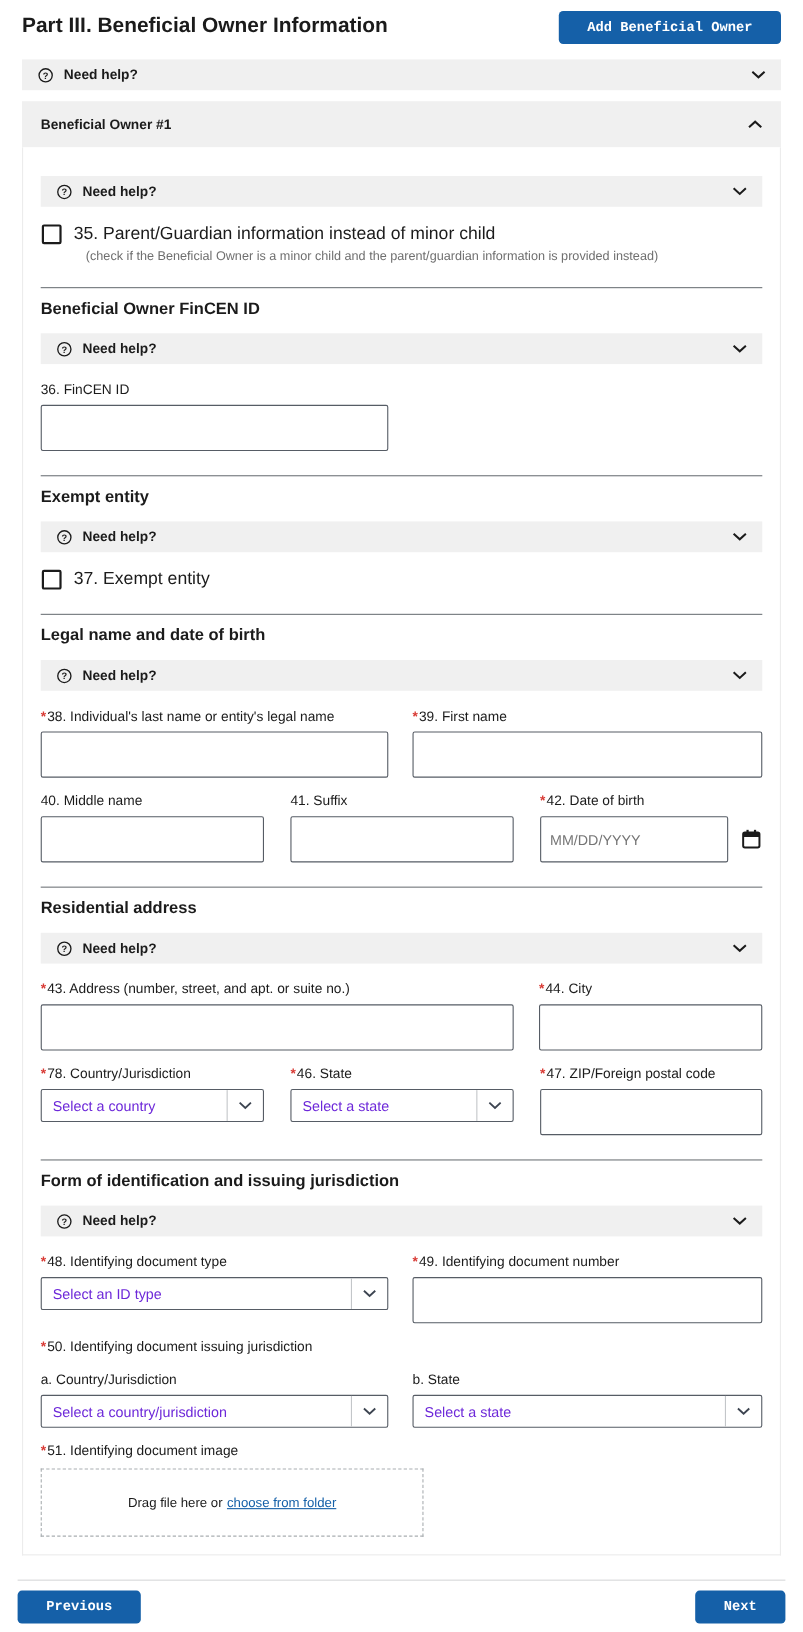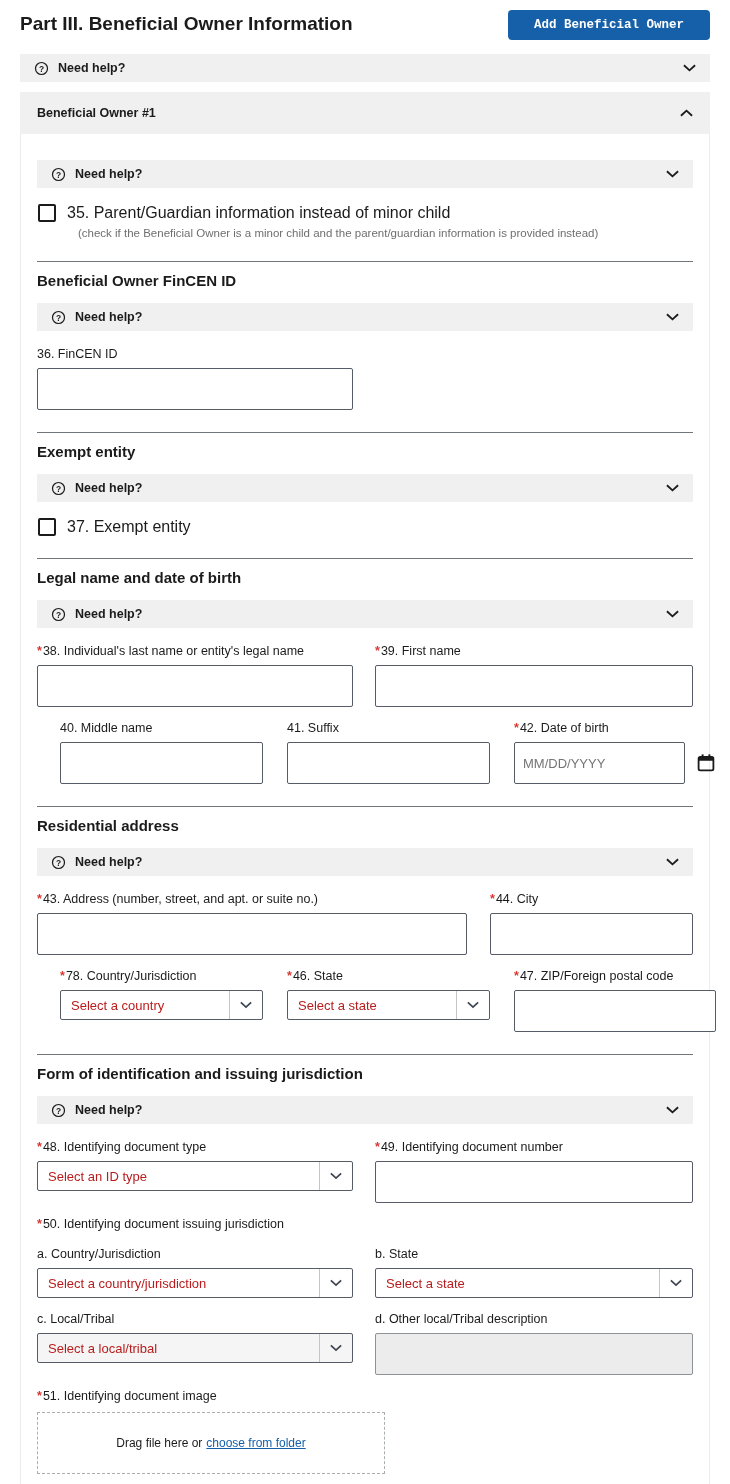--- a/index.html
+++ b/index.html
@@ -52,36 +52,36 @@
   
   .cb-row{display:flex;align-items:center;gap:11px;margin:2px 0 0 1px;}
   .checkbox{
     width:18px;height:18px;flex:0 0 18px;background:#fff;
     border:2px solid var(--text);border-radius:2px;cursor:pointer;
   }
   .cb-label{font-size:16px;}
   .hint{font-size:11.5px;color:var(--muted);margin:5px 0 0 41px;}
   
   .grid-a{display:grid;grid-template-columns:316px 318px;column-gap:22px;margin-bottom:14px;}
-  .grid-b{display:grid;grid-template-columns:203px 203px 202px;column-gap:24px;margin-bottom:14px;margin-left:23px;}
+  .grid-b{display:grid;grid-template-columns:203px 203px 202px;column-gap:24px;margin-bottom:14px;}
   .grid-c{display:grid;grid-template-columns:430px 203px;column-gap:23px;margin-bottom:14px;}
   .flabel{font-size:12.5px;margin-bottom:7px;display:flex;align-items:baseline;}
   .req{color:var(--required);font-weight:700;margin-right:1px;}
   .tin{
     width:100%;height:42px;border:1px solid var(--input-border);border-radius:2px;
     padding:0 8px;font-family:inherit;font-size:13px;color:var(--text);background:#fff;
   }
   .tin::placeholder{color:#757575;}
   .tin:disabled,.tin.disabled{background:var(--disabled-bg);border-color:#8d9297;}
   .select{
     height:30px;border:1px solid var(--input-border);border-radius:2px;
     display:flex;align-items:center;background:#fff;cursor:pointer;
   }
   .select.dim{background:#f5f5f5;}
-  .select .val{flex:1;padding:0 10px;font-size:13px;color:#b91c1c;white-space:nowrap;overflow:hidden;}
+  .select .val{flex:1;padding:0 10px;font-size:13px;color:#6d28d9;white-space:nowrap;overflow:hidden;}
   .select .chevbox{
     width:33px;align-self:stretch;display:flex;align-items:center;justify-content:center;
     border-left:1px solid #c3c6c9;
   }
   .datecell{display:flex;align-items:center;gap:11px;}
   .datecell .tin{flex:1;}
   .cal-btn{background:none;border:none;padding:0;cursor:pointer;display:flex;align-items:center;}
   
   .dropzone{
     width:348px;height:62px;border:1px dashed #a9aeb1;
@@ -410,41 +410,20 @@
             <span class="val">Select a state</span>
             <span class="chevbox">
               <svg width="12" height="8" viewBox="0 0 14 8">
                   <path d="M1 1l6 5.5L13 1" fill="none" stroke="#3d4551" stroke-width="2"></path>
                 </svg>
             </span>
           </div>
         </div>
       </div>
 
-      <div class="grid-a">
-        <div>
-          <div class="flabel">
-              <span>c. Local/Tribal</span>
-            </div>
-          <div class="select dim">
-            <span class="val">Select a local/tribal</span>
-            <span class="chevbox">
-              <svg width="12" height="8" viewBox="0 0 14 8">
-                  <path d="M1 1l6 5.5L13 1" fill="none" stroke="#3d4551" stroke-width="2"></path>
-                </svg>
-            </span>
-          </div>
-        </div>
-        <div>
-          <div class="flabel">
-              <span>d. Other local/Tribal description</span>
-            </div>
-          <input class="tin disabled" type="text" disabled="" style="">
-        </div>
-      </div>
 
       <div class="standalone-label" style="margin-bottom:9px;">
         <span class="req">*</span>
         <span>51. Identifying document image</span>
       </div>
 
       <div class="dropzone">
         <span>Drag file here or</span>
         <a class="dz-link" href="#">choose from folder</a>
       </div>

